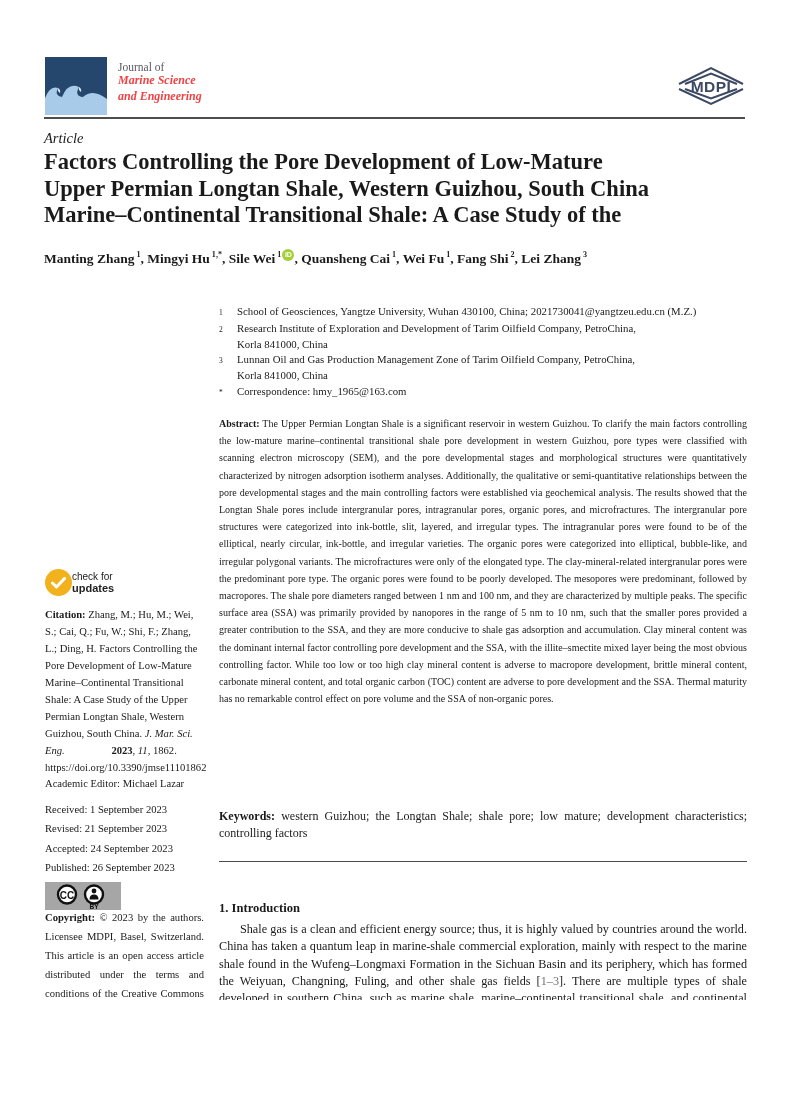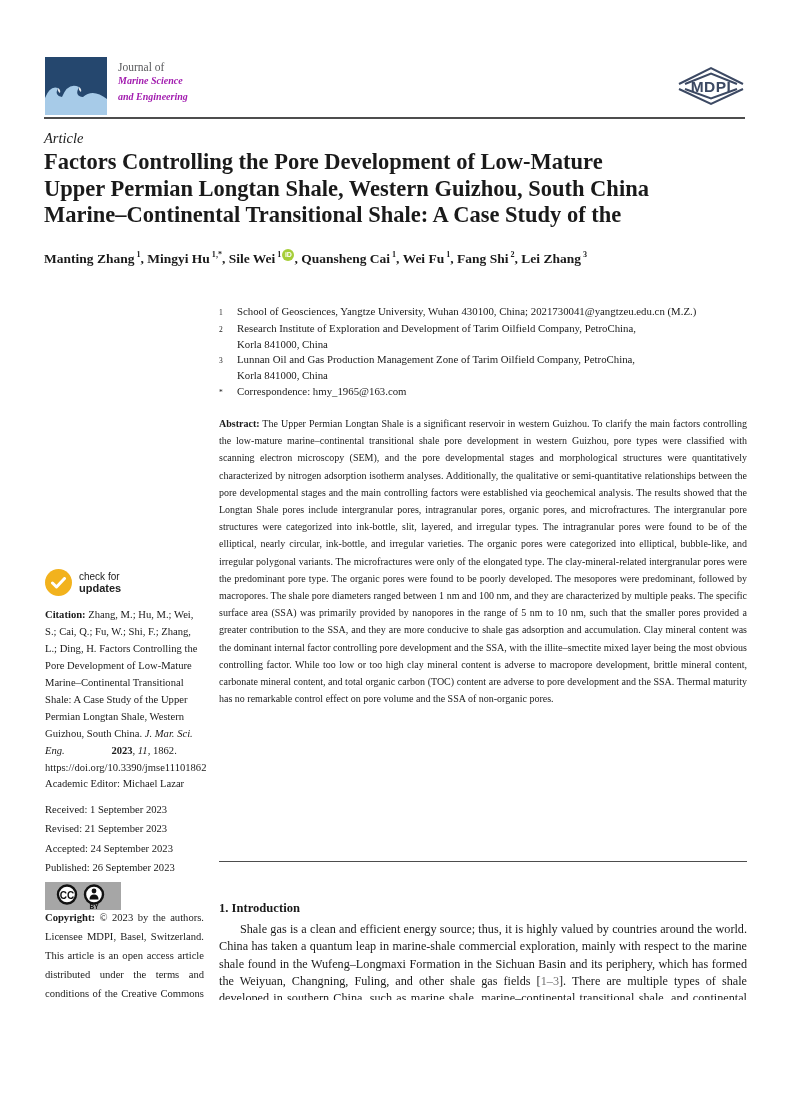--- a/index.html
+++ b/index.html
@@ -4,21 +4,21 @@
 <style>
   html,body{margin:0;padding:0;background:#fff;}
   .page{position:relative;width:787px;height:1000px;background:#fff;overflow:hidden;
         font-family:"Liberation Serif","DejaVu Serif",serif;color:#1a1a1a;}
 
   
   .journal-logo{position:absolute;left:45px;top:57px;display:flex;gap:11px;}
   .logo-square{width:62px;height:58px;flex:0 0 auto;}
   .logo-text{padding-top:4px;}
   .journal-of{font-size:11.5px;color:#58595b;}
-  .journal-name{font-size:10px;font-weight:bold;font-style:italic;color:#a21caf;line-height:15.5px;}
+  .journal-name{font-size:12px;font-weight:bold;font-style:italic;color:#ef4444;line-height:15.5px;}
   .mdpi-logo{position:absolute;right:41px;top:64px;}
   .header-rule{position:absolute;left:44px;right:42px;top:117px;border-top:2px solid #4d4d4d;}
 
   
   .article-label{position:absolute;left:44px;top:130px;font-style:italic;font-size:14.5px;}
   .title{position:absolute;left:44px;top:149px;width:706px;font-weight:bold;
          font-size:22.5px;line-height:26.5px;}
   .authors{position:absolute;left:44px;top:245px;width:700px;font-weight:bold;
            font-size:13.5px;line-height:20.5px;}
   sup.auth{font-size:60%;vertical-align:super;margin-left:2px;}
@@ -35,21 +35,21 @@
 
   
   .abstract{position:absolute;left:219px;top:415px;width:528px;font-size:10px;
             line-height:17.2px;text-align:justify;}
   .keywords{position:absolute;left:219px;top:808px;width:528px;font-size:12px;
             line-height:17.2px;text-align:justify;}
   .abstract-rule{position:absolute;left:219px;top:861px;width:528px;border-top:1.4px solid #4d4d4d;}
   .lbl{font-weight:bold;}
 
   
-  .check-badge{position:absolute;left:45px;top:569px;display:flex;align-items:center;gap:7px;
+  .check-badge{position:absolute;left:45px;top:569px;display:flex;align-items:center;
                font-family:"Liberation Sans",sans-serif;cursor:pointer;justify-content:flex-end;}
   .check-circle{width:27px;height:27px;border-radius:50%;background:#f2b21d;color:#fff;
                 display:flex;align-items:center;justify-content:center;}
   .check-line1{font-size:10px;color:#222;line-height:11px;}
   .check-line2{font-size:11px;color:#222;font-weight:bold;line-height:12px;}
   .citation{position:absolute;left:45px;top:606px;width:157px;font-size:10.6px;line-height:17px;}
   .academic-editor{position:absolute;left:45px;top:778px;width:170px;font-size:10.6px;}
   .dates{position:absolute;left:45px;top:800px;width:170px;font-size:10.6px;line-height:19.3px;}
   .cc-badge{position:absolute;left:45px;top:882px;cursor:pointer;}
   .copyright{position:absolute;left:45px;top:908px;width:159px;font-size:10.6px;
@@ -132,20 +132,21 @@
     <div class="aff-row">
       <span class="aff-marker">*</span>
       <span class="aff-text">
           <span class="aff-line">Correspondence: hmy_1965@163.com</span>
         </span>
     </div>
   </div>
 
   <div class="abstract"><span class="lbl">Abstract:</span><span> The Upper Permian Longtan Shale is a significant reservoir in western Guizhou. To clarify the main factors controlling the low-mature marine–continental transitional shale pore development in western Guizhou, pore types were classified with scanning electron microscopy (SEM), and the pore developmental stages and morphological structures were quantitatively characterized by nitrogen adsorption isotherm analyses. Additionally, the qualitative or semi-quantitative relationships between the pore developmental stages and the main controlling factors were established via geochemical analysis. The results showed that the Longtan Shale pores include intergranular pores, intragranular pores, organic pores, and microfractures. The intergranular pore structures were categorized into ink-bottle, slit, layered, and irregular types. The intragranular pores were found to be of the elliptical, nearly circular, ink-bottle, and irregular varieties. The organic pores were categorized into elliptical, bubble-like, and irregular polygonal variants. The microfractures were only of the elongated type. The clay-mineral-related intergranular pores were the predominant pore type. The organic pores were found to be poorly developed. The mesopores were predominant, followed by macropores. The shale pore diameters ranged between 1 nm and 100 nm, and they are characterized by multiple peaks. The specific surface area (SSA) was primarily provided by nanopores in the range of 5 nm to 10 nm, such that the smaller pores provided a greater contribution to the SSA, and they are more conducive to shale gas adsorption and accumulation. Clay mineral content was the dominant internal factor controlling pore development and the SSA, with the illite–smectite mixed layer being the most obvious controlling factor. While too low or too high clay mineral content is adverse to macropore development, brittle mineral content, carbonate mineral content, and total organic carbon (TOC) content are adverse to pore development and the SSA. Thermal maturity has no remarkable control effect on pore volume and the SSA of non-organic pores.</span></div>
 
+  <div class="keywords"><span class="lbl">Keywords:</span><span> western Guizhou; the Longtan Shale; shale pore; low mature; development characteristics; controlling factors</span></div>
 
   <div class="abstract-rule"></div>
 
   <div class="check-badge">
     <span class="check-circle">
       <svg width="15" height="12" viewBox="0 0 15 12">
           <path d="M1.5,6 L5.5,10 L13.5,1.5" stroke="#fff" stroke-width="3" fill="none" stroke-linecap="round" stroke-linejoin="round"></path>
         </svg>
     </span>
     <span>

